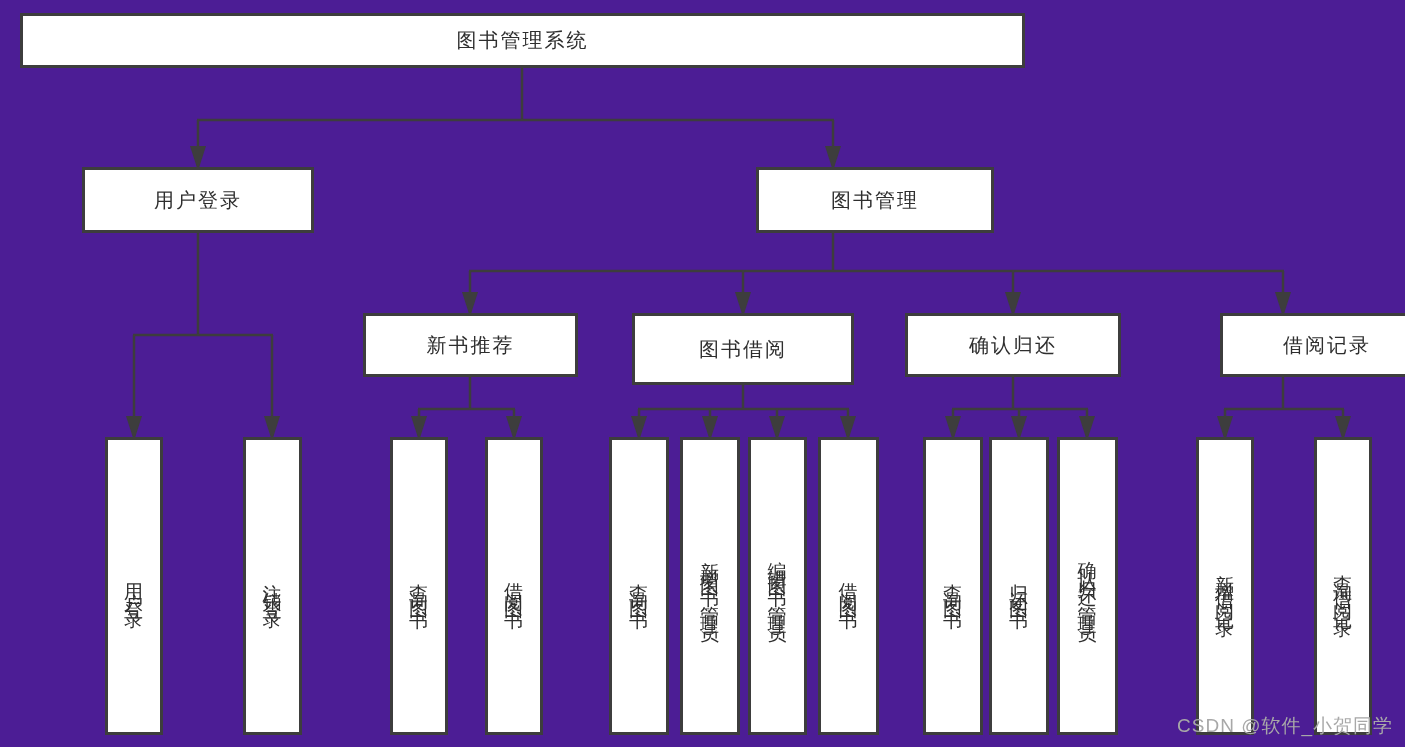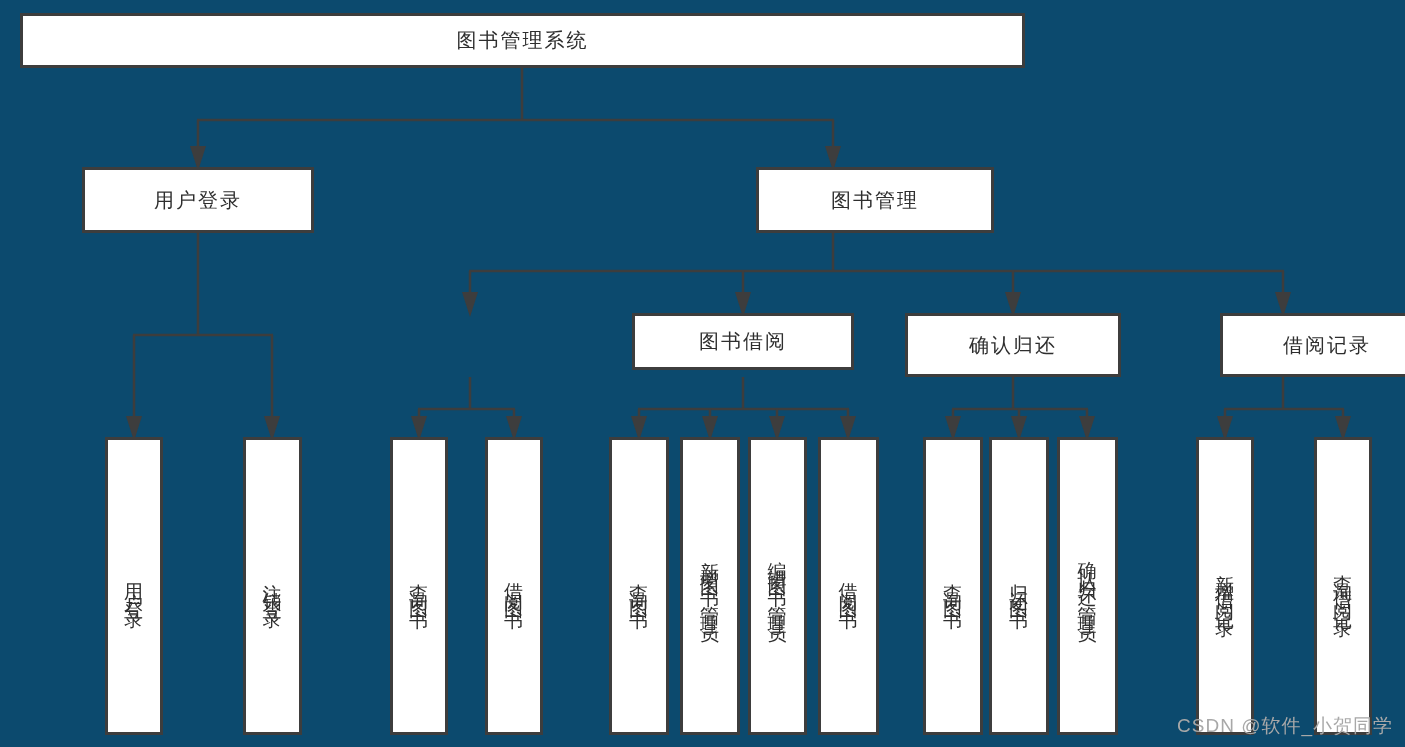--- a/index.html
+++ b/index.html
@@ -1,20 +1,20 @@
 <!DOCTYPE html>
 <html><head>
 <meta charset="utf-8">
 <style>
   html, body { margin: 0; padding: 0; background: #ffffff; }
   .canvas {
     position: relative;
     width: 1405px;
     height: 747px;
-    background: #0c4a6e;
+    background: #4c1d95;
     font-family: "Liberation Sans", sans-serif;
     overflow: hidden;
   }
   svg.connectors {
     position: absolute;
     left: 0; top: 0;
     width: 1405px; height: 747px;
     pointer-events: none;
   }
   .node {
@@ -128,21 +128,24 @@
     <span>图书管理系统</span>
   </div>
 
   <div class="node hlabel" style="left:82px;top:167px;width:232px;height:66px">
     <span>用户登录</span>
   </div>
   <div class="node hlabel" style="left:756px;top:167px;width:238px;height:66px">
     <span>图书管理</span>
   </div>
 
-  <div class="node hlabel" style="left:632px;top:313px;width:222px;height:57px">
+  <div class="node hlabel" style="left:363px;top:313px;width:215px;height:64px">
+    <span>新书推荐</span>
+  </div>
+  <div class="node hlabel" style="left:632px;top:313px;width:222px;height:72px">
     <span>图书借阅</span>
   </div>
   <div class="node hlabel" style="left:905px;top:313px;width:216px;height:64px">
     <span>确认归还</span>
   </div>
   <div class="node hlabel" style="left:1220px;top:313px;width:214px;height:64px">
     <span>借阅记录</span>
   </div>
 
   <div class="node leaf" style="left:105px;top:437px;width:58px;height:298px">

